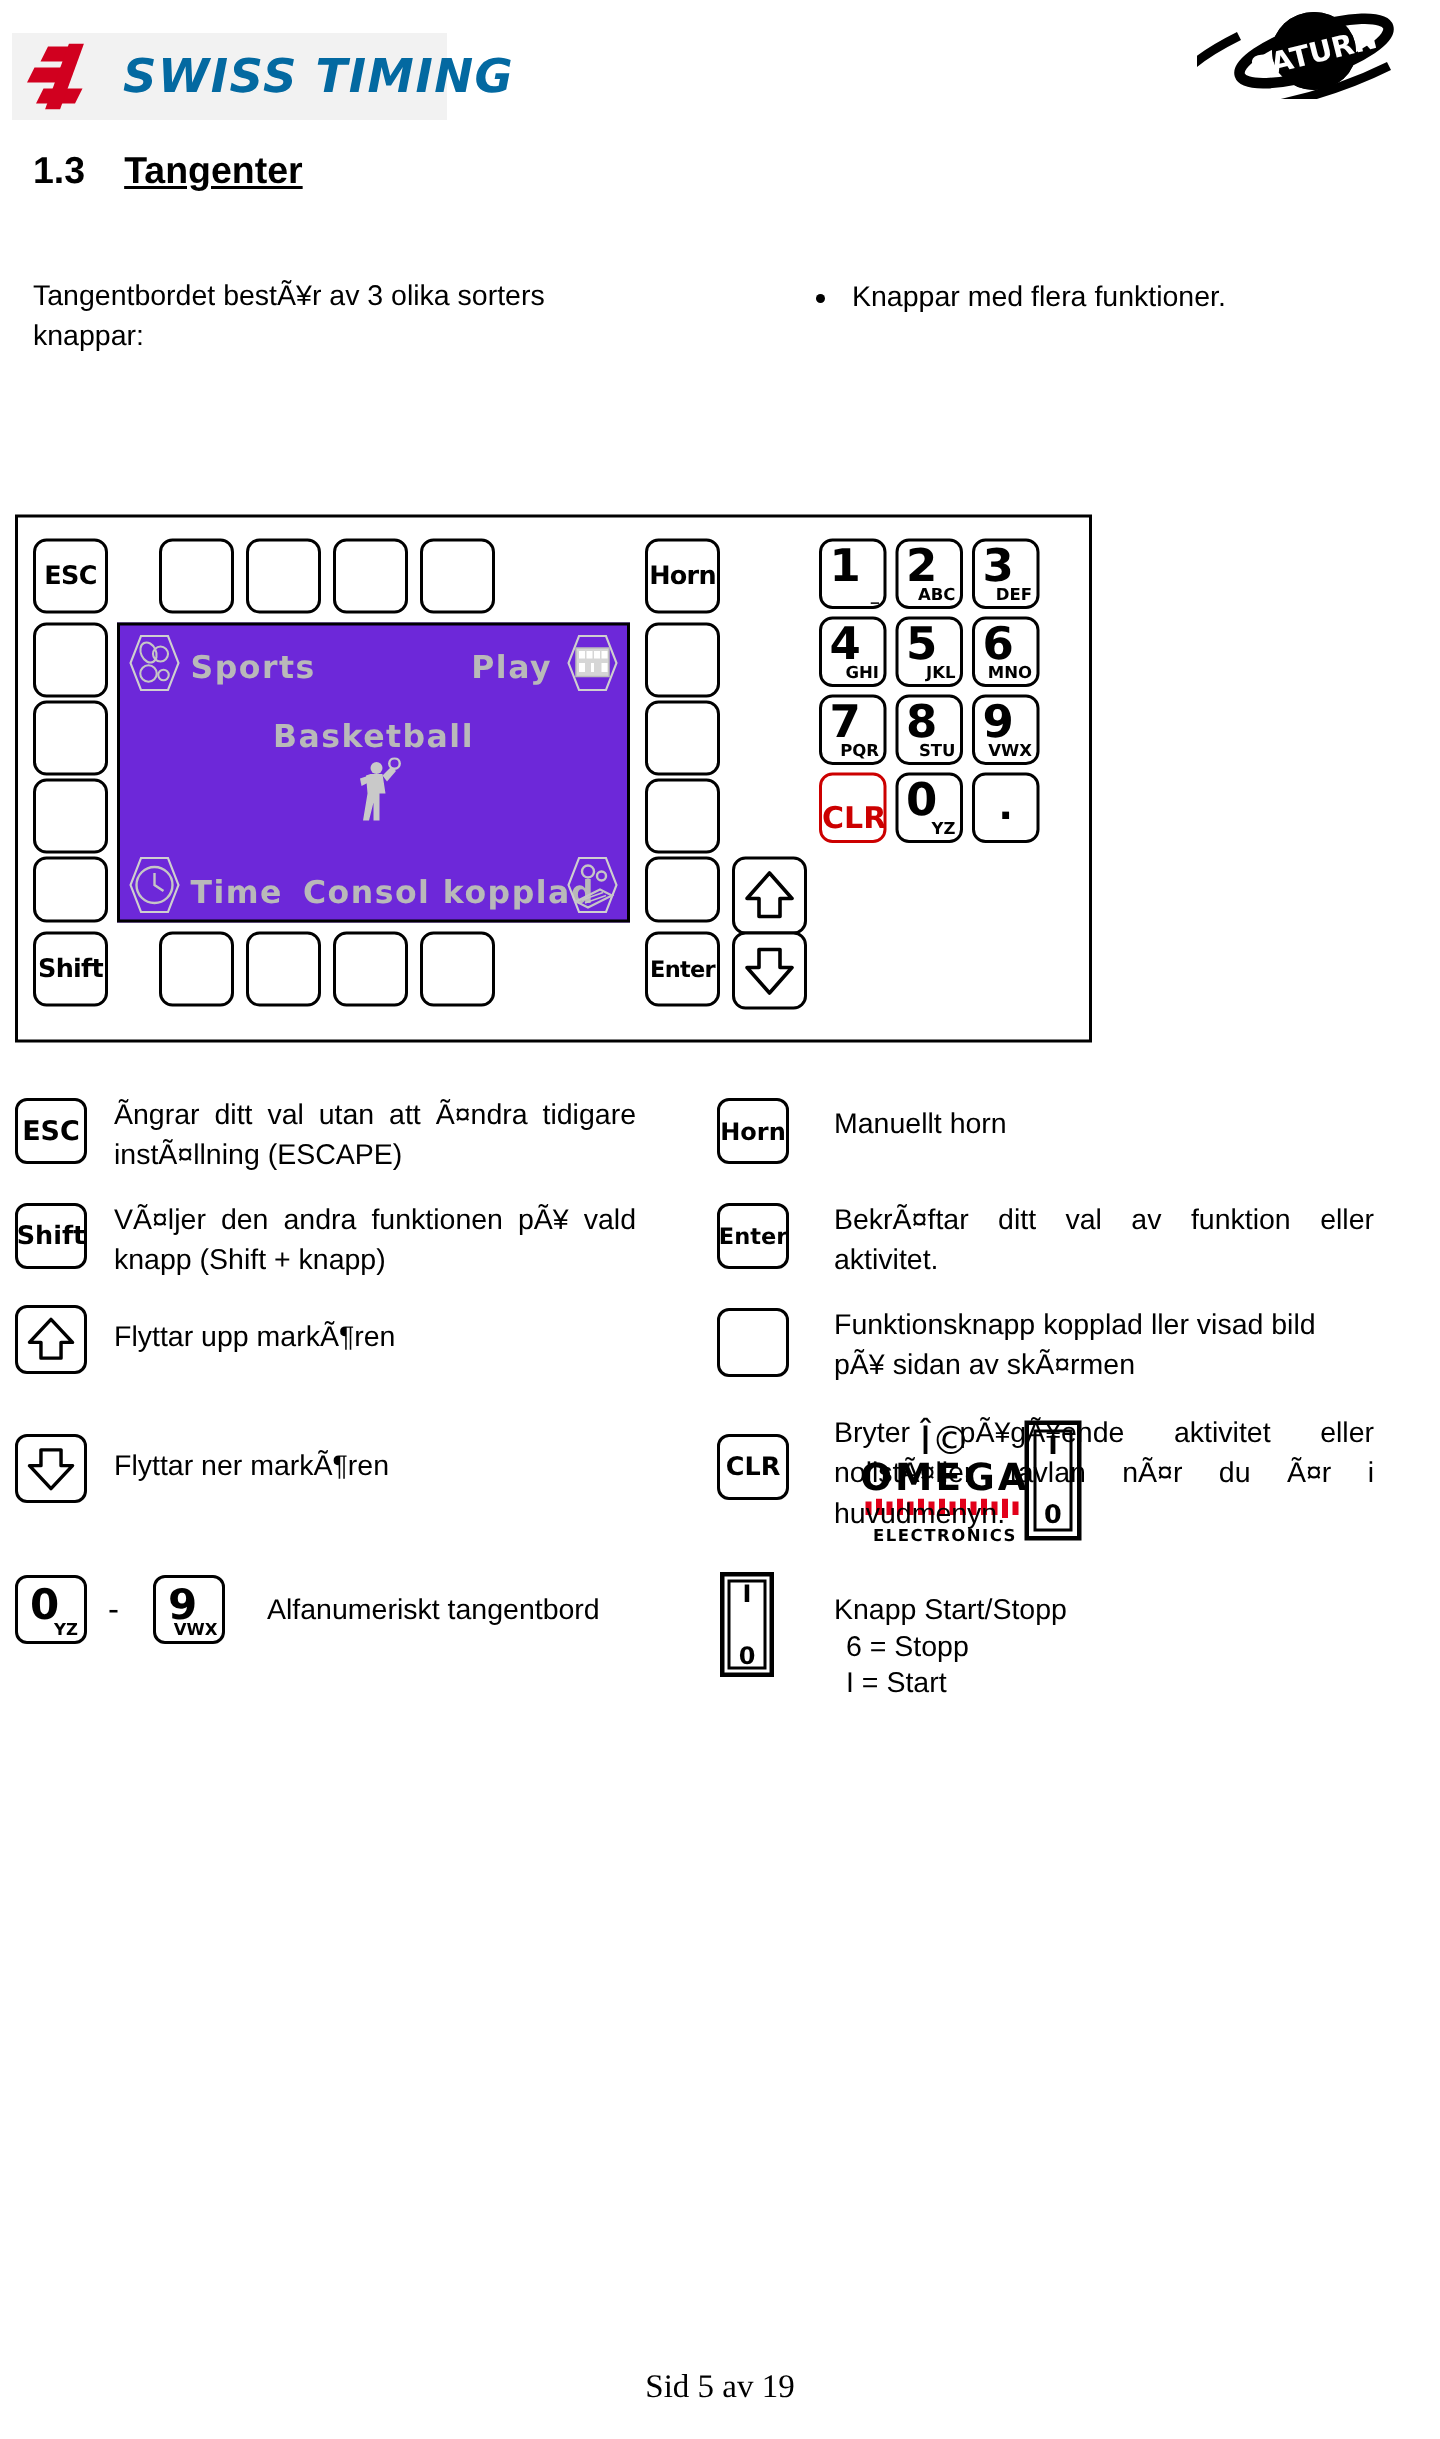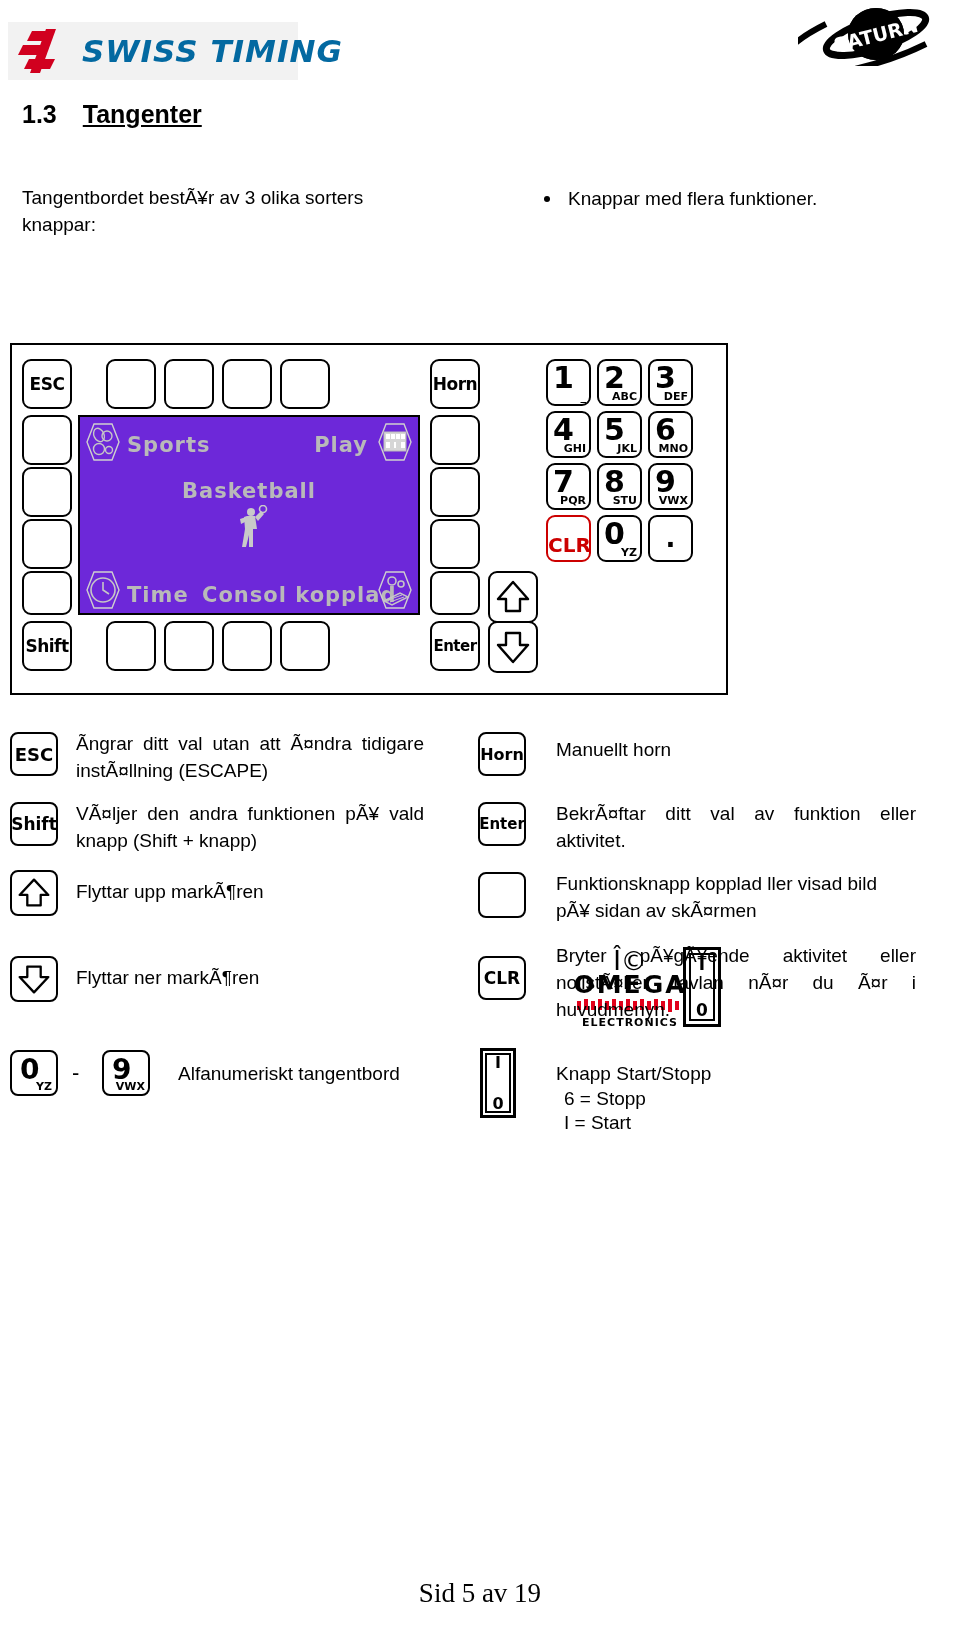--- a/index.html
+++ b/index.html
@@ -133,21 +133,21 @@
   }
   .ltext{position:absolute;font-size:19px;line-height:27px;}
   .just{text-align:justify;text-justify:inter-word;}
 
   .arrow-svg{display:block;}
   .dash{position:absolute;font-size:22px;}
 
   
   .foot{
     position:absolute;left:0;top:1578px;width:960px;text-align:center;
-    font-family:"Liberation Serif", serif;font-size:27px;
+    font-family:"Liberation Serif", serif;font-size:22px;
   }
 </style>
 </head>
 <body>
 
 <div class="page">
 
   <div class="hdr">
     <div class="st-logo">
       <svg class="st-mark" viewBox="0 0 56 44">

